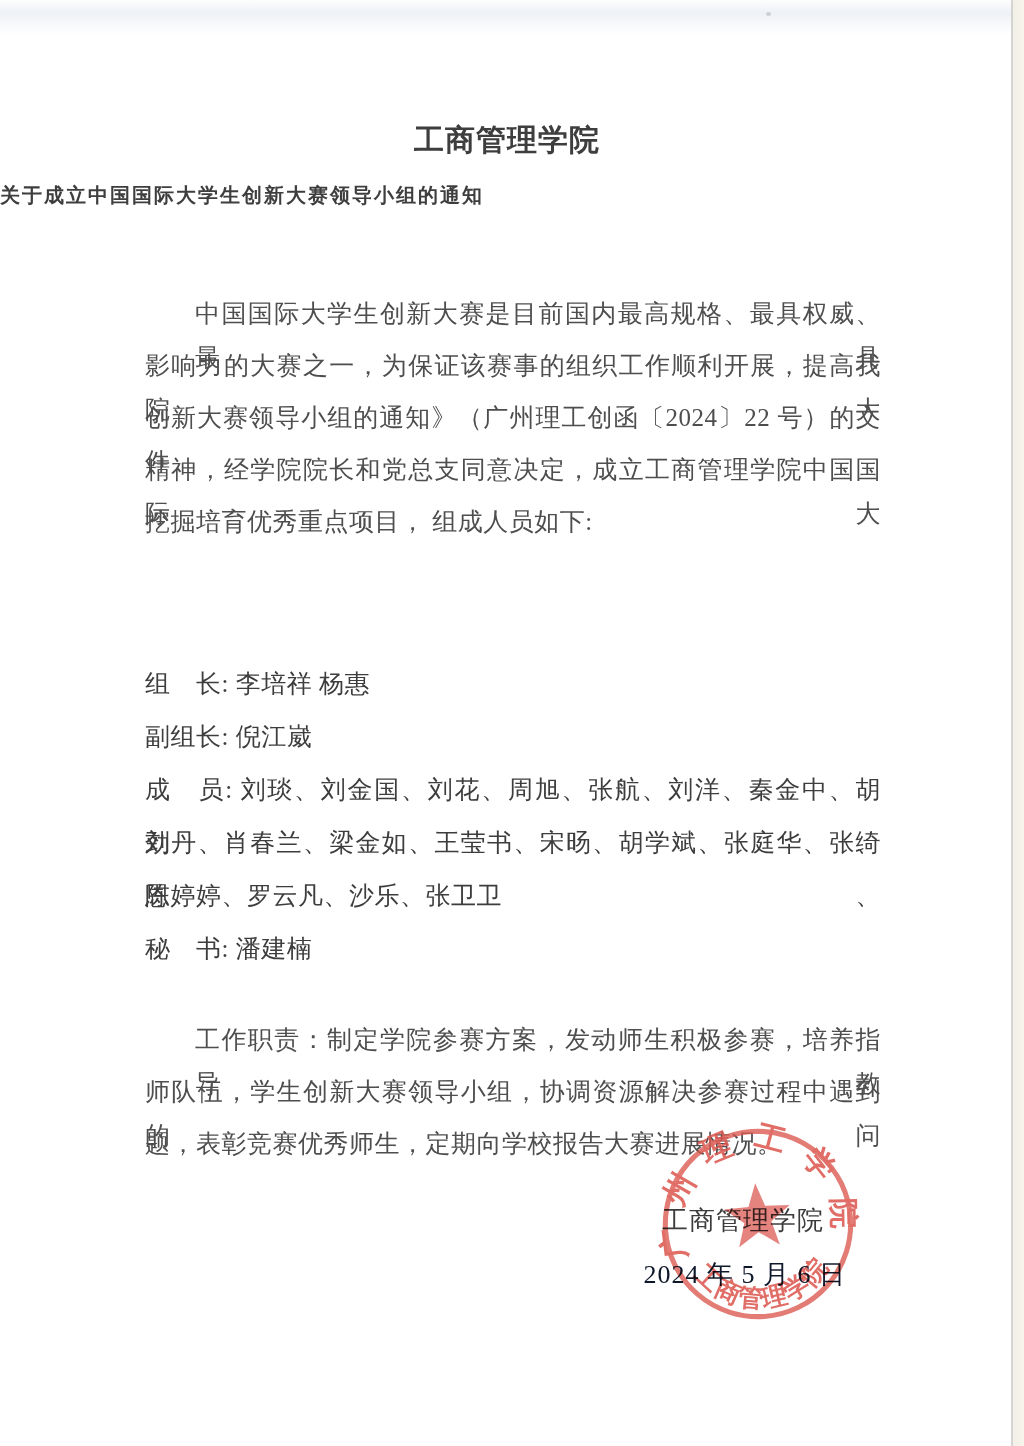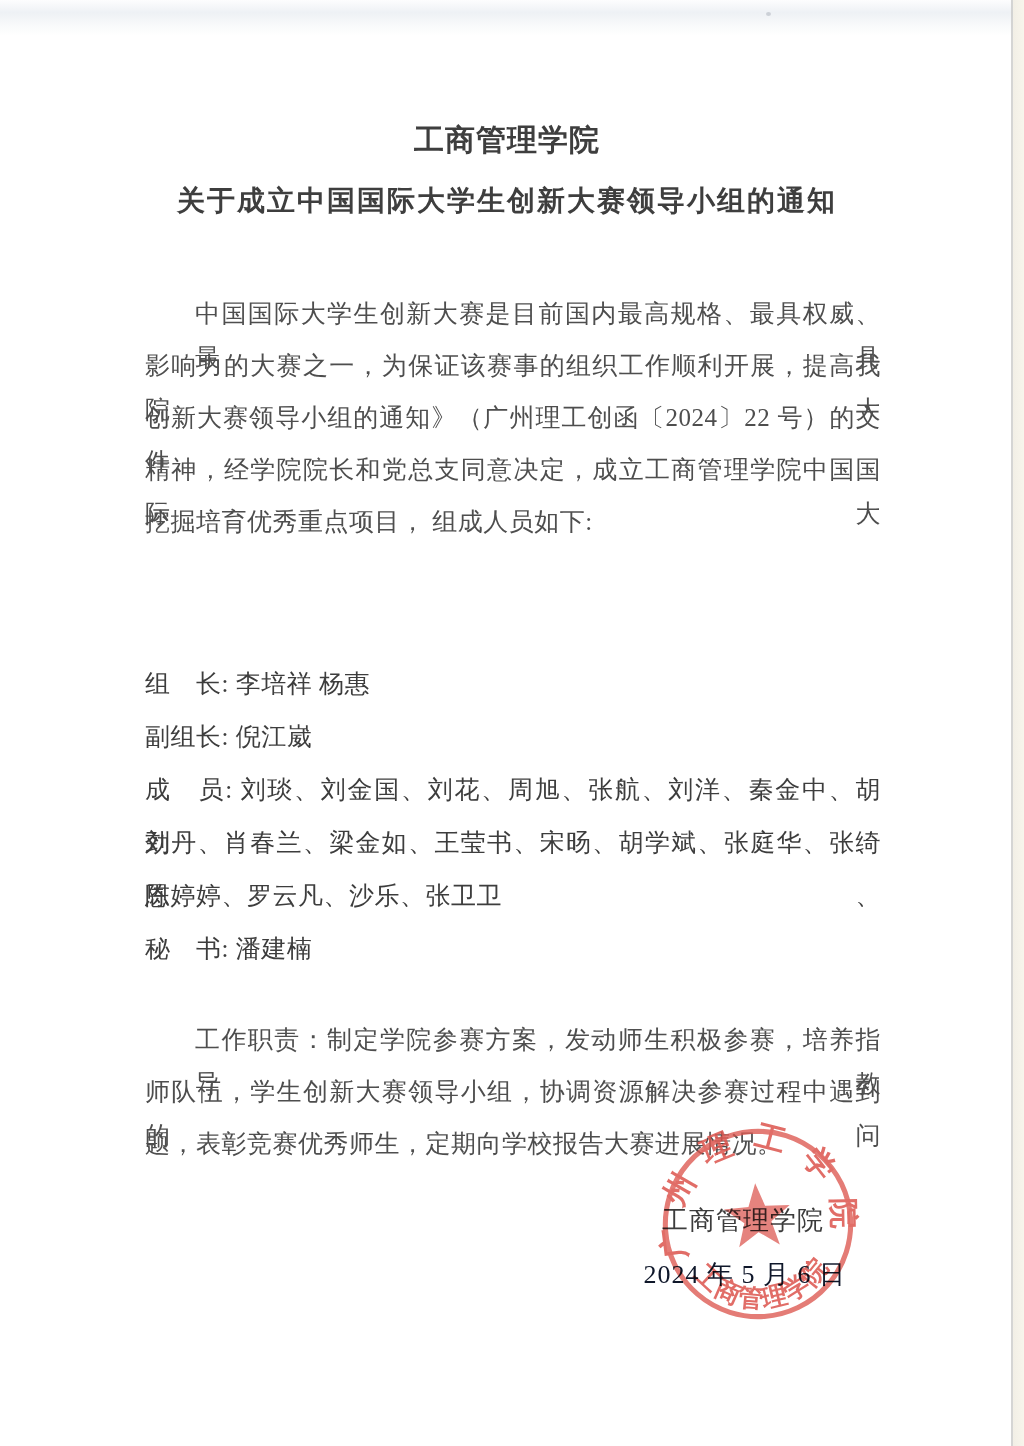--- a/index.html
+++ b/index.html
@@ -27,21 +27,21 @@
     position:absolute;top:0;left:1013px;width:11px;height:1446px;
     background:linear-gradient(90deg,#f2efe6 0%,#f8f5ec 100%);
   }
   .doc-title{
     position:absolute;left:0;top:120px;width:1014px;
     text-align:center;font-size:30px;font-weight:bold;color:#3e3e3e;
     letter-spacing:1px;
   }
   .doc-subtitle{
     position:absolute;left:0;top:182px;width:1014px;
-    text-align:center;font-size:28px;font-weight:bold;color:#3e3e3e;
+    font-size:20px;font-weight:bold;color:#3e3e3e;
     letter-spacing:2px;
   }
   .textblock{position:absolute;left:145px;width:736px;}
   .line{
     font-size:25px;line-height:44px;height:52px;
     color:#4e4e4e;letter-spacing:.5px;
     text-align:left;white-space:nowrap;
   }
   .line.justify{
     white-space:normal;

